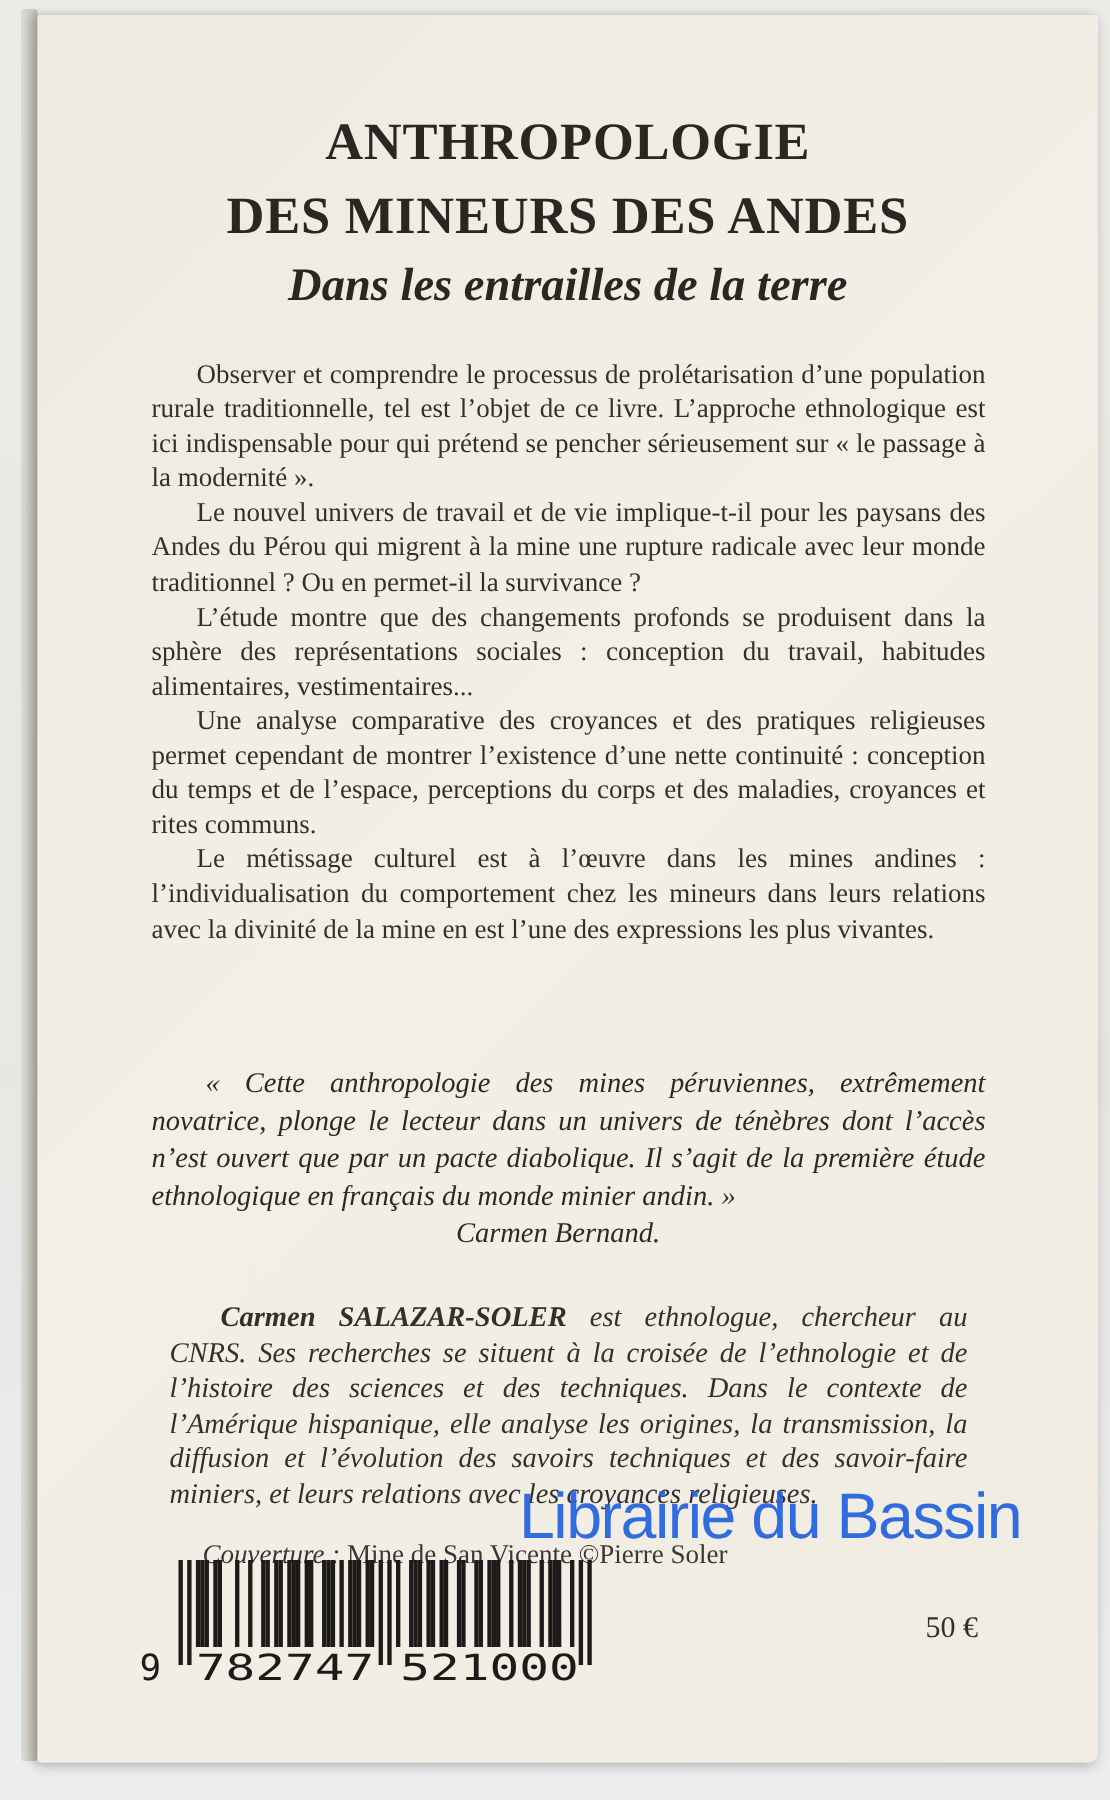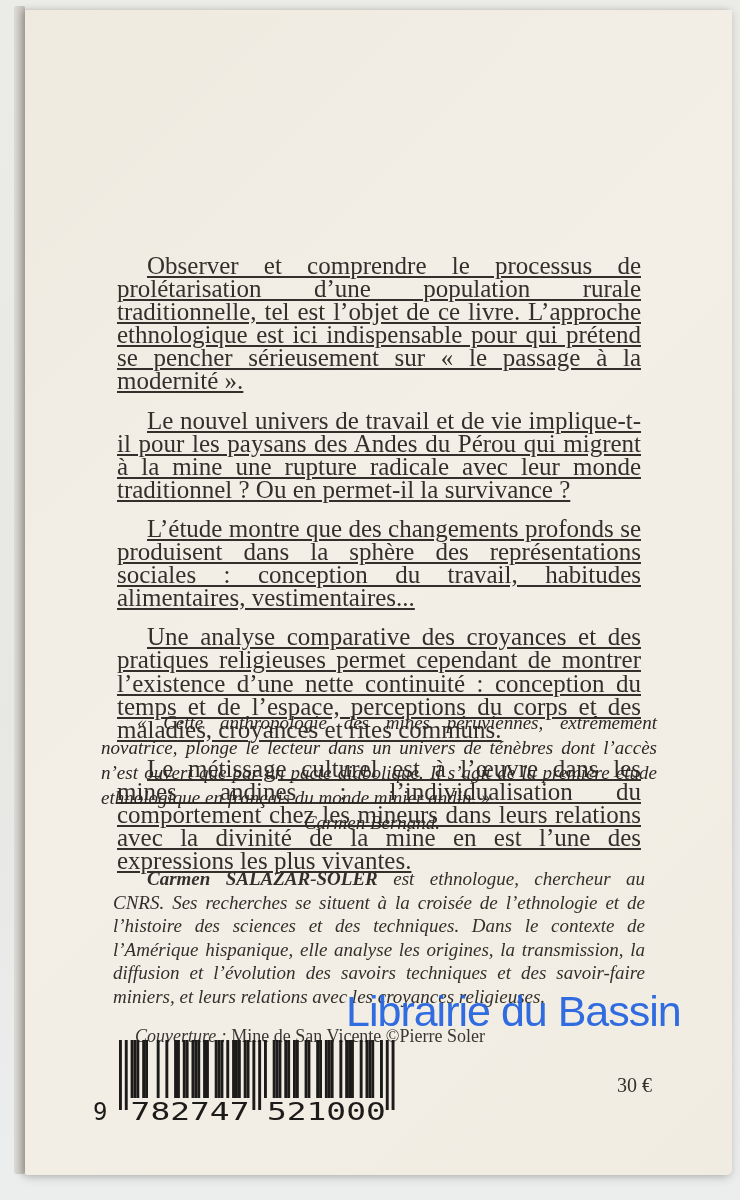--- a/index.html
+++ b/index.html
@@ -15,23 +15,22 @@
     border-radius:2px 2px 6px 3px;
     box-shadow:-4px 0 6px rgba(120,115,105,.35), 0 3px 8px rgba(100,95,90,.25);
     color:#2e2b28;
   }
   .title-block{position:absolute;top:60px;left:0;right:0;text-align:center;line-height:1;}
   .title-line{font-weight:bold;font-size:35px;line-height:49px;letter-spacing:.5px;color:#2a2622;}
   .subtitle-line{font-weight:bold;font-style:italic;font-size:31px;line-height:44px;color:#2a2622;}
   .text-col{position:absolute;left:76px;width:556px;}
   .synopsis{top:228px;}
   .synopsis p{
-    margin:16px;font-size:25px;line-height:23.1px;text-align:justify;text-indent:30px;
+    margin:0;font-size:18px;line-height:23.1px;text-align:justify;text-indent:30px;
     color:#33302c;
-    text-decoration:underline;
   }
   .quote{top:700px;font-weight:normal;font-style:italic;}
   .quote p{margin:0;font-size:19px;line-height:25px;text-align:justify;text-indent:36px;color:#2c2925;}
   .quote .attrib{text-align:center;text-indent:0;padding-right:14px;}
   .bio{top:845px;font-style:italic;}
   .bio p{margin:12px;font-size:19px;line-height:23.5px;text-align:justify;text-indent:34px;color:#33302c;}
   .bio .author-name{font-weight:bold;}
   .credit{position:absolute;top:1016px;left:110px;font-size:18px;color:#3a3733;}
   .credit .credit-label{font-style:italic;}
   .isbn-block{position:absolute;top:1062px;right:80px;text-align:right;font-size:20px;line-height:26px;color:#33302c;}
@@ -46,20 +45,25 @@
     background:linear-gradient(90deg,#dddbd6,#cfccc6 60%,#bdbab3);border-radius:2px;}
 </style>
 </head>
 <body>
 
 <div class="photo-bg"></div>
 <div class="page-edge"></div>
 
 <div class="book">
 
+  <div class="title-block">
+    <div class="title-line">ANTHROPOLOGIE</div>
+    <div class="title-line">DES MINEURS DES ANDES</div>
+    <div class="subtitle-line">Dans les entrailles de la terre</div>
+  </div>
 
   <div class="text-col synopsis">
     <p>Observer et comprendre le processus de prolétarisation d’une population rurale traditionnelle, tel est l’objet de ce livre. L’approche ethnologique est ici indispensable pour qui prétend se pencher sérieusement sur « le passage à la modernité ».</p>
     <p>Le nouvel univers de travail et de vie implique-t-il pour les paysans des Andes du Pérou qui migrent à la mine une rupture radicale avec leur monde traditionnel ? Ou en permet-il la survivance ?</p>
     <p>L’étude montre que des changements profonds se produisent dans la sphère des représentations sociales : conception du travail, habitudes alimentaires, vestimentaires...</p>
     <p>Une analyse comparative des croyances et des pratiques religieuses permet cependant de montrer l’existence d’une nette continuité : conception du temps et de l’espace, perceptions du corps et des maladies, croyances et rites communs.</p>
     <p>Le métissage culturel est à l’œuvre dans les mines andines : l’individualisation du comportement chez les mineurs dans leurs relations avec la divinité de la mine en est l’une des expressions les plus vivantes.</p>
   </div>
 
   <div class="text-col quote">
@@ -132,18 +136,18 @@
         <rect x="307.00" y="4" width="2.90" height="58" fill="#1c1b19"></rect>
         <rect x="312.80" y="4" width="2.90" height="70" fill="#1c1b19"></rect>
         <rect x="318.60" y="4" width="2.90" height="70" fill="#1c1b19"></rect>
         <text x="20" y="84" font-family="&quot;DejaVu Sans Mono&quot;, monospace" font-size="24" fill="#1c1b19">9</text>
         <text x="57.6" y="84" font-family="&quot;DejaVu Sans Mono&quot;, monospace" font-size="24" fill="#1c1b19" textLength="118.89999999999999" lengthAdjust="spacingAndGlyphs">782747</text>
         <text x="193.9" y="84" font-family="&quot;DejaVu Sans Mono&quot;, monospace" font-size="24" fill="#1c1b19" textLength="118.89999999999999" lengthAdjust="spacingAndGlyphs">521000</text>
       </svg>
   </div>
 
   <div class="isbn-block">
-    <div>30 €</div>
+    <div>50 €</div>
   </div>
 
 </div>
 
 <div class="watermark">Librairie du Bassin</div>
 
 </body></html>

